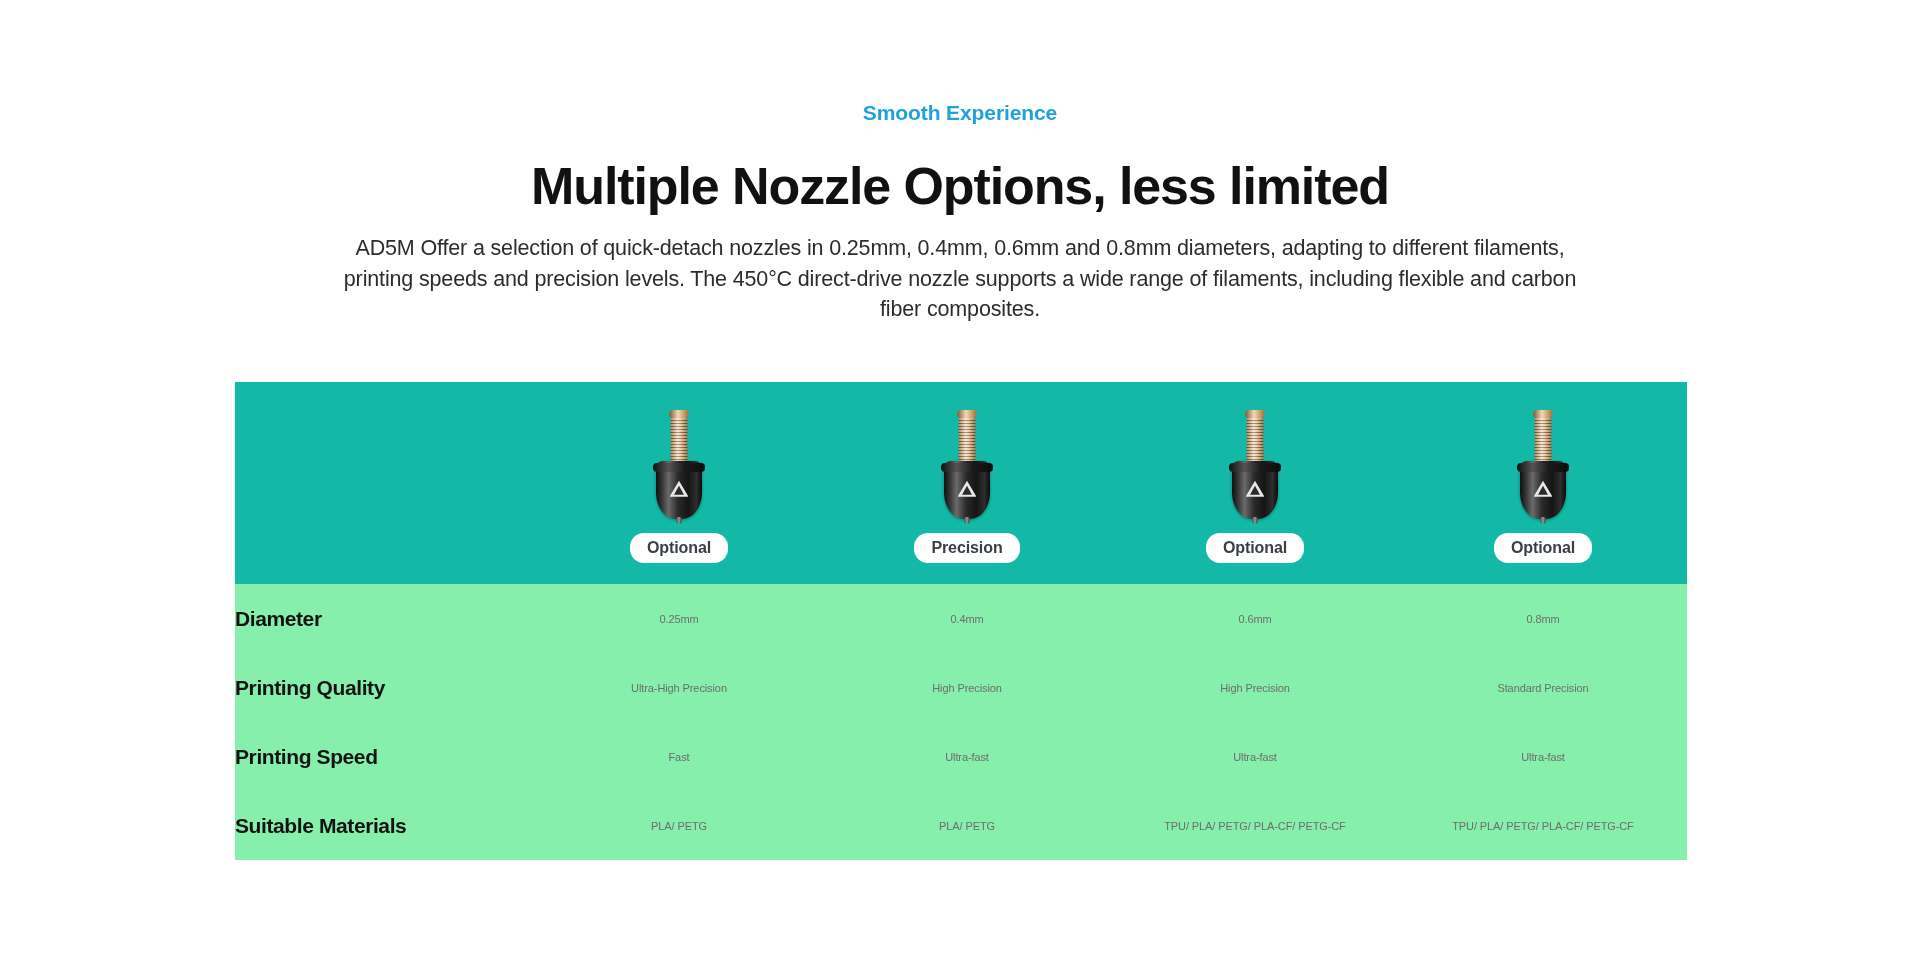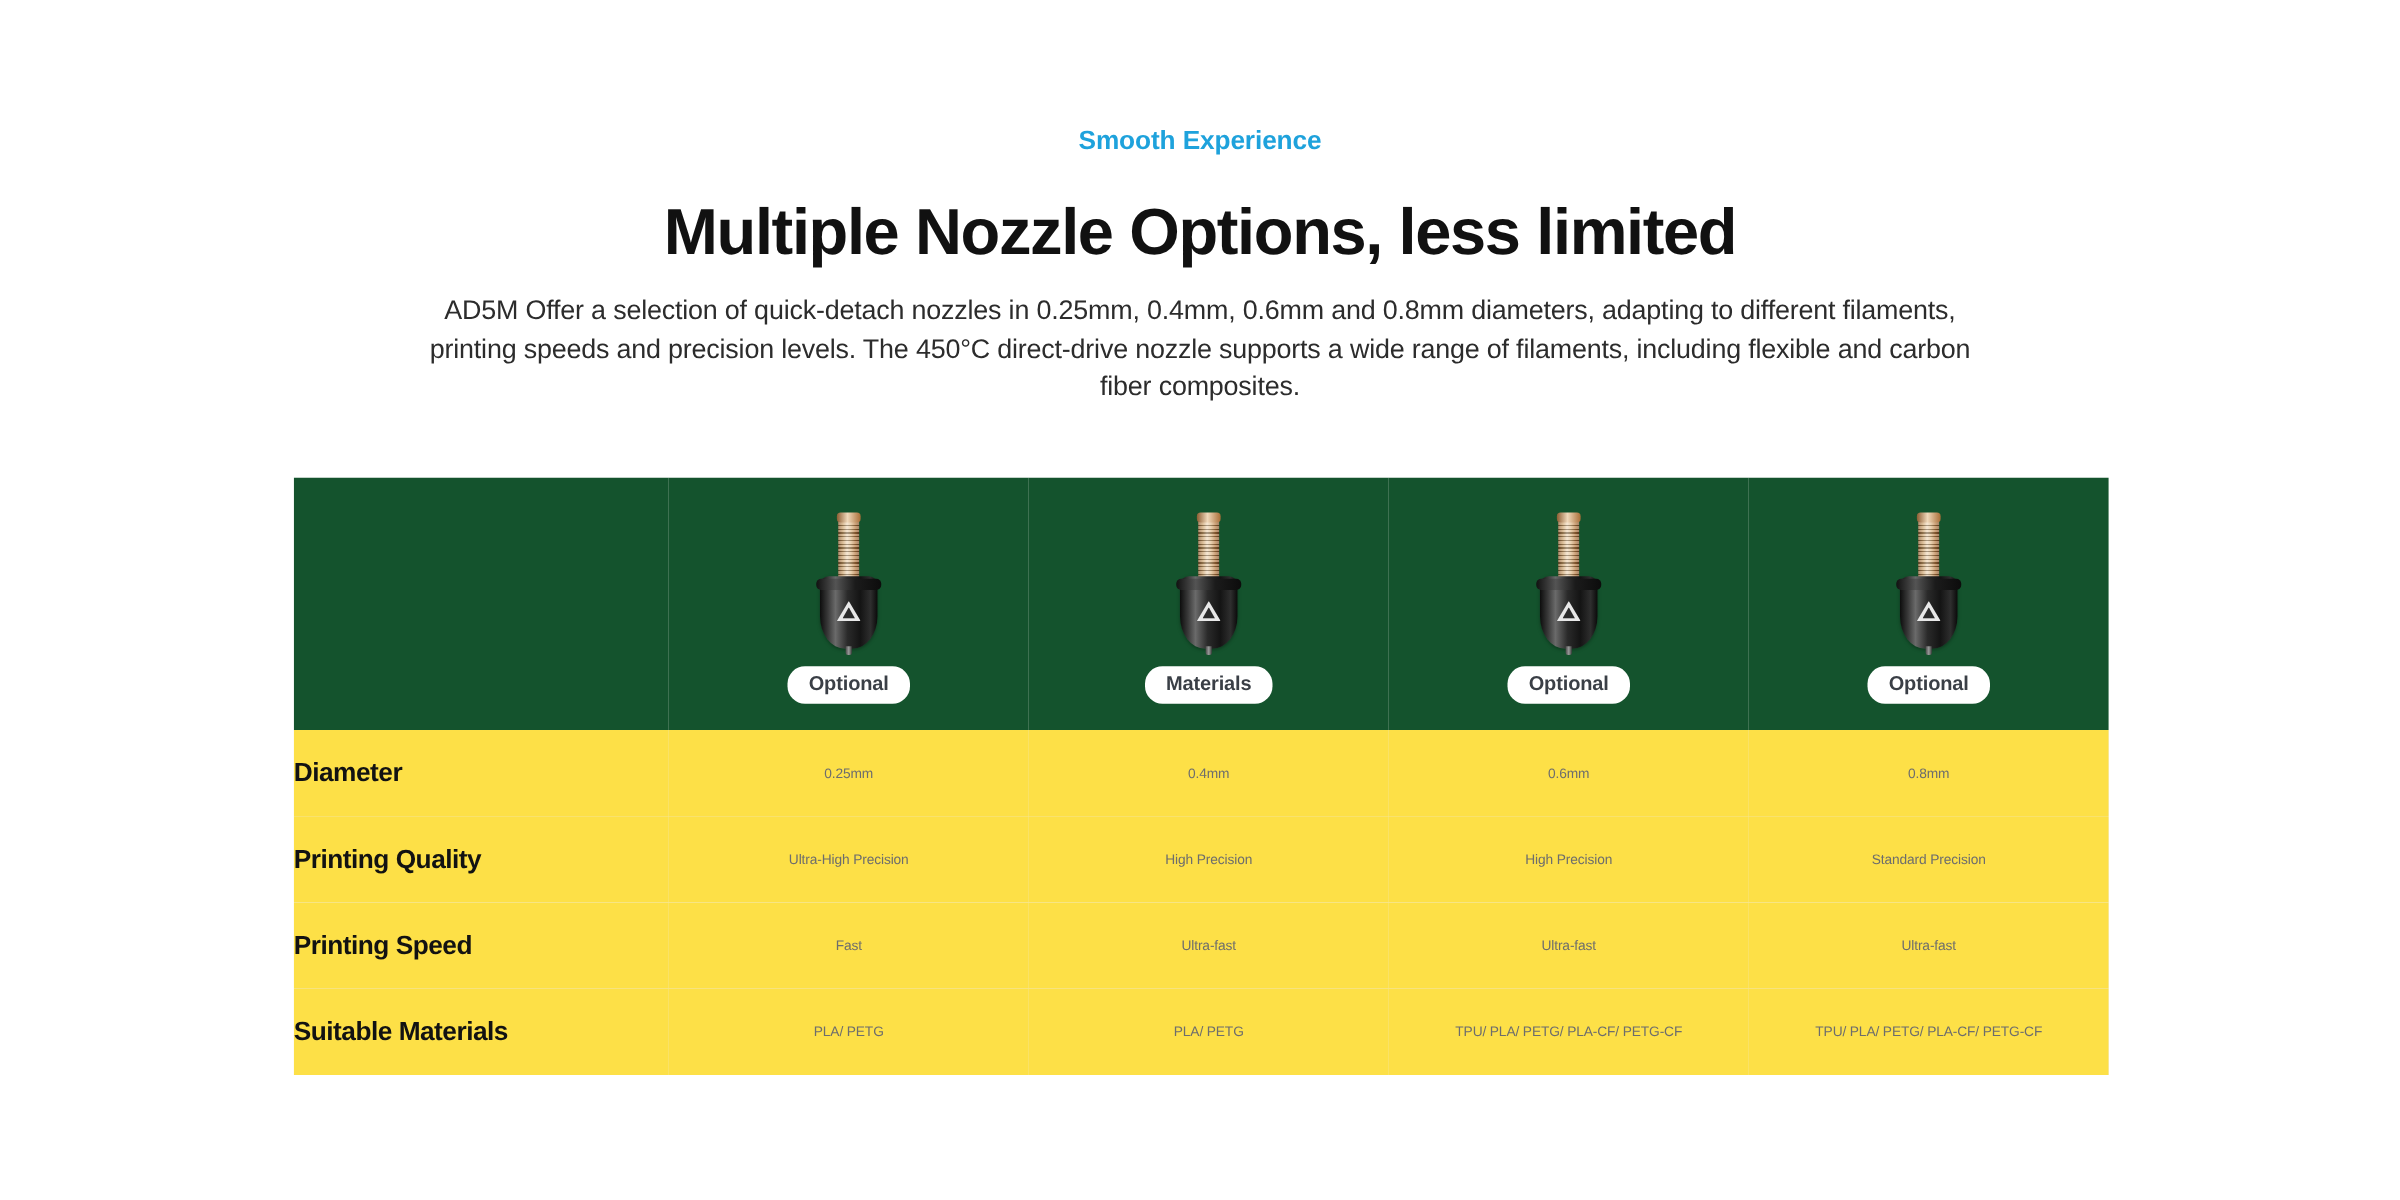--- a/index.html
+++ b/index.html
@@ -56,21 +56,21 @@
     width:100%;
     border-collapse:collapse;
     table-layout:fixed;
   }
 
   .table col.label-col { width:300px; }
   .table col.data-col  { width:288px; }
 
   
   .thead-row { background:#f5f5f5; height:202px; }
-  .thead-row th { background:#14532d; vertical-align:middle; padding:0; }
+  .thead-row th { background:#14b8a6; vertical-align:middle; padding:0; }
 
   .nozzle-cell {
     display:flex;
     flex-direction:column;
     align-items:center;
     justify-content:flex-start;
     padding-top:8px;
   }
 
   
@@ -166,21 +166,21 @@
     border-radius:14px;
     font-size:16px;
     color:#3a3f46;
     line-height:1.1;
     letter-spacing:-0.1px;
     white-space:nowrap;
   }
 
   
   .table tbody tr { height:69px; background:#e9e9e9; }
-  .table tbody td { background:#fde047; padding:0; }
+  .table tbody td { background:#86efac; padding:0; }
 
   .row-label {
     padding-left:36px;
     font-size:21px;
     font-weight:bold;
     color:#121212;
     letter-spacing:-0.4px;
     white-space:nowrap;
   }
 
@@ -235,21 +235,21 @@
             <div class="nozzle-cell">
               <div class="nozzle">
                 <span class="thread"></span>
                 <span class="thread-cap"></span>
                 <span class="body"></span>
                 <span class="collar"></span>
                 <span class="warn"></span>
                 <span class="warn-inner"></span>
                 <span class="tip"></span>
               </div>
-              <span class="badge">Materials</span>
+              <span class="badge">Precision</span>
             </div>
           </th>
 
           <th>
             <div class="nozzle-cell">
               <div class="nozzle">
                 <span class="thread"></span>
                 <span class="thread-cap"></span>
                 <span class="body"></span>
                 <span class="collar"></span>

